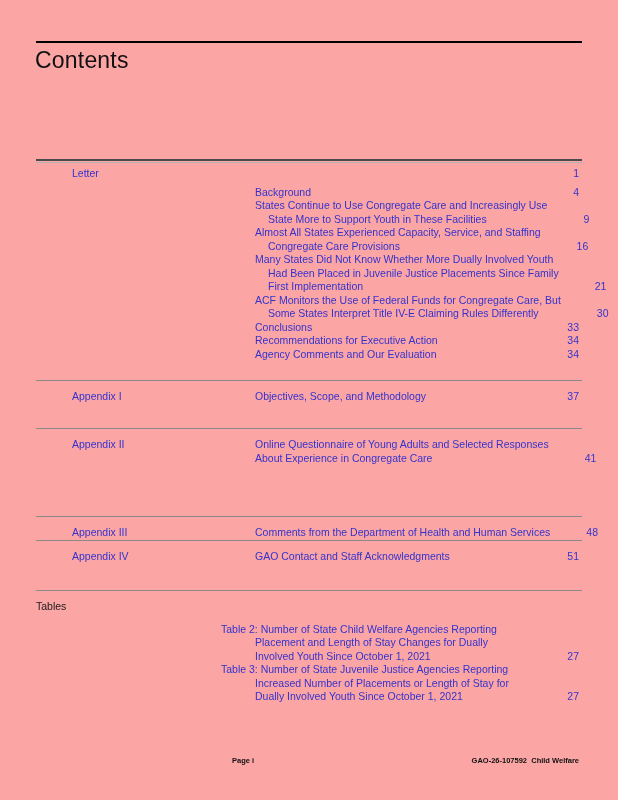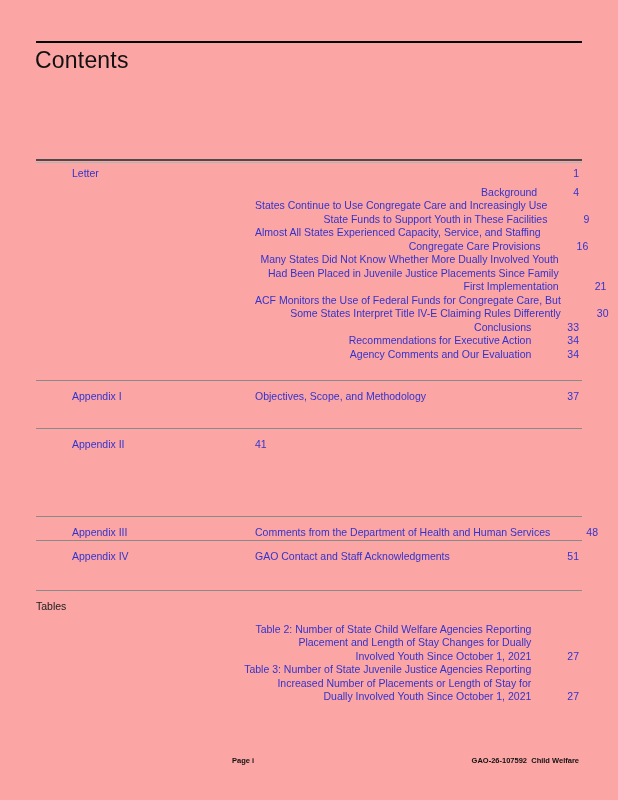--- a/index.html
+++ b/index.html
@@ -25,21 +25,21 @@
   .row { display:flex; align-items:flex-start; }
   .head-row { margin-top:4px; }
   .label { flex:0 0 183px; }
   .atitle { flex:1; white-space:nowrap; }
   .pagenum { flex:0 0 36px; text-align:right; padding-right:3px; }
   .pg-end { align-self:flex-end; }
   .spacer { flex:1; }
 
   .entries { margin-left:183px; margin-top:5px; }
   .entry { display:flex; align-items:flex-start; }
-  .entry .lines { flex:1; white-space:nowrap;text-align:right; }
+  .entry .lines { flex:1; white-space:nowrap; }
   .entries .line.cont { padding-left:13px; }
 
   .tables-label { margin-top:4px; color:#1a1a1a; }
   .table-entries { margin-left:149px; margin-top:9px; }
   .table-entries .line.cont { padding-left:34px; }
 
   .footer {
     position:absolute; left:36px; top:756px; width:546px;
     display:flex; justify-content:space-between;
     font-size:7.5px; font-weight:bold; color:#111; line-height:10px;
@@ -65,21 +65,21 @@
     <div class="entries" id="letter-entries">
         <div class="entry">
           <div class="lines link">
             <div class="line">Background</div>
           </div>
           <span class="pagenum link pg-end">4</span>
         </div>
         <div class="entry">
           <div class="lines link">
             <div class="line">States Continue to Use Congregate Care and Increasingly Use</div>
-            <div class="line cont">State Funds to Support Youth in These Facilities</div>
+            <div class="line cont">State More to Support Youth in These Facilities</div>
           </div>
           <span class="pagenum link pg-end">9</span>
         </div>
         <div class="entry">
           <div class="lines link">
             <div class="line">Almost All States Experienced Capacity, Service, and Staffing</div>
             <div class="line cont">Congregate Care Provisions</div>
           </div>
           <span class="pagenum link pg-end">16</span>
         </div>
@@ -127,20 +127,24 @@
           <div class="line">Objectives, Scope, and Methodology</div>
         </span>
       <span class="pagenum link pg-end">37</span>
     </div>
   </section>
 
   <section class="a2">
     <div class="rule"></div>
     <div class="row">
       <span class="label link">Appendix II</span>
+      <span class="atitle link">
+          <div class="line">Online Questionnaire of Young Adults and Selected Responses</div>
+          <div class="line">About Experience in Congregate Care</div>
+        </span>
       <span class="pagenum link pg-end">41</span>
     </div>
   </section>
 
   <section class="a3">
     <div class="rule"></div>
     <div class="row">
       <span class="label link">Appendix III</span>
       <span class="atitle link">
           <div class="line">Comments from the Department of Health and Human Services</div>

